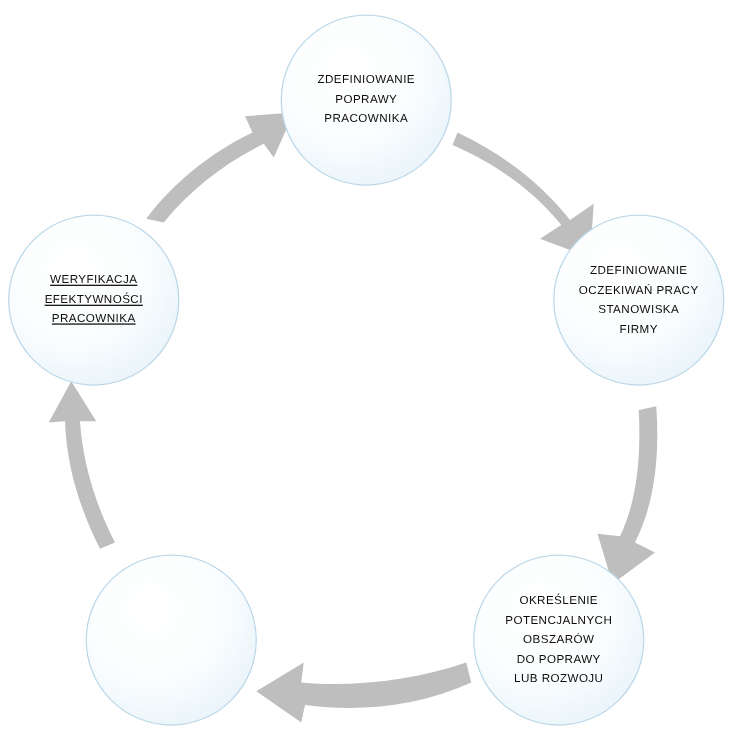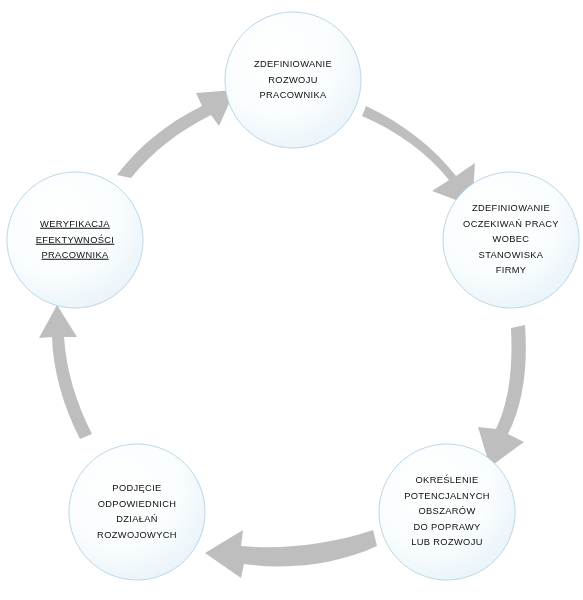--- a/index.html
+++ b/index.html
@@ -113,42 +113,35 @@
       <circle cx="293" cy="80" r="68" fill="url(#nodeFill)" stroke="#BBD7E8" stroke-width="1"></circle>
       <circle cx="511" cy="240" r="68" fill="url(#nodeFill)" stroke="#BBD7E8" stroke-width="1"></circle>
       <circle cx="447" cy="512" r="68" fill="url(#nodeFill)" stroke="#BBD7E8" stroke-width="1"></circle>
       <circle cx="137" cy="512" r="68" fill="url(#nodeFill)" stroke="#BBD7E8" stroke-width="1"></circle>
       <circle cx="75" cy="240" r="68" fill="url(#nodeFill)" stroke="#BBD7E8" stroke-width="1"></circle>
     </g>
   </svg>
 
   <div class="node-label" style="left:293px; top:80px;">
       <span class="line">ZDEFINIOWANIE</span>
-      <span class="line">ROZWOJU</span>
+      <span class="line">POPRAWY</span>
       <span class="line">PRACOWNIKA</span>
     </div>
   <div class="node-label" style="left:511px; top:240px;">
       <span class="line">ZDEFINIOWANIE</span>
       <span class="line">OCZEKIWAŃ PRACY</span>
-      <span class="line">WOBEC</span>
       <span class="line">STANOWISKA</span>
       <span class="line">FIRMY</span>
     </div>
   <div class="node-label" style="left:447px; top:512px;">
       <span class="line">OKREŚLENIE</span>
       <span class="line">POTENCJALNYCH</span>
       <span class="line">OBSZARÓW</span>
       <span class="line">DO POPRAWY</span>
       <span class="line">LUB ROZWOJU</span>
     </div>
-  <div class="node-label" style="left:137px; top:512px;">
-      <span class="line">PODJĘCIE</span>
-      <span class="line">ODPOWIEDNICH</span>
-      <span class="line">DZIAŁAŃ</span>
-      <span class="line">ROZWOJOWYCH</span>
-    </div>
   <div class="node-label" style="left:75px; top:240px;text-decoration:underline;">
       <span class="line">WERYFIKACJA</span>
       <span class="line">EFEKTYWNOŚCI</span>
       <span class="line">PRACOWNIKA</span>
     </div>
 
 </div>
 
 </body></html>

